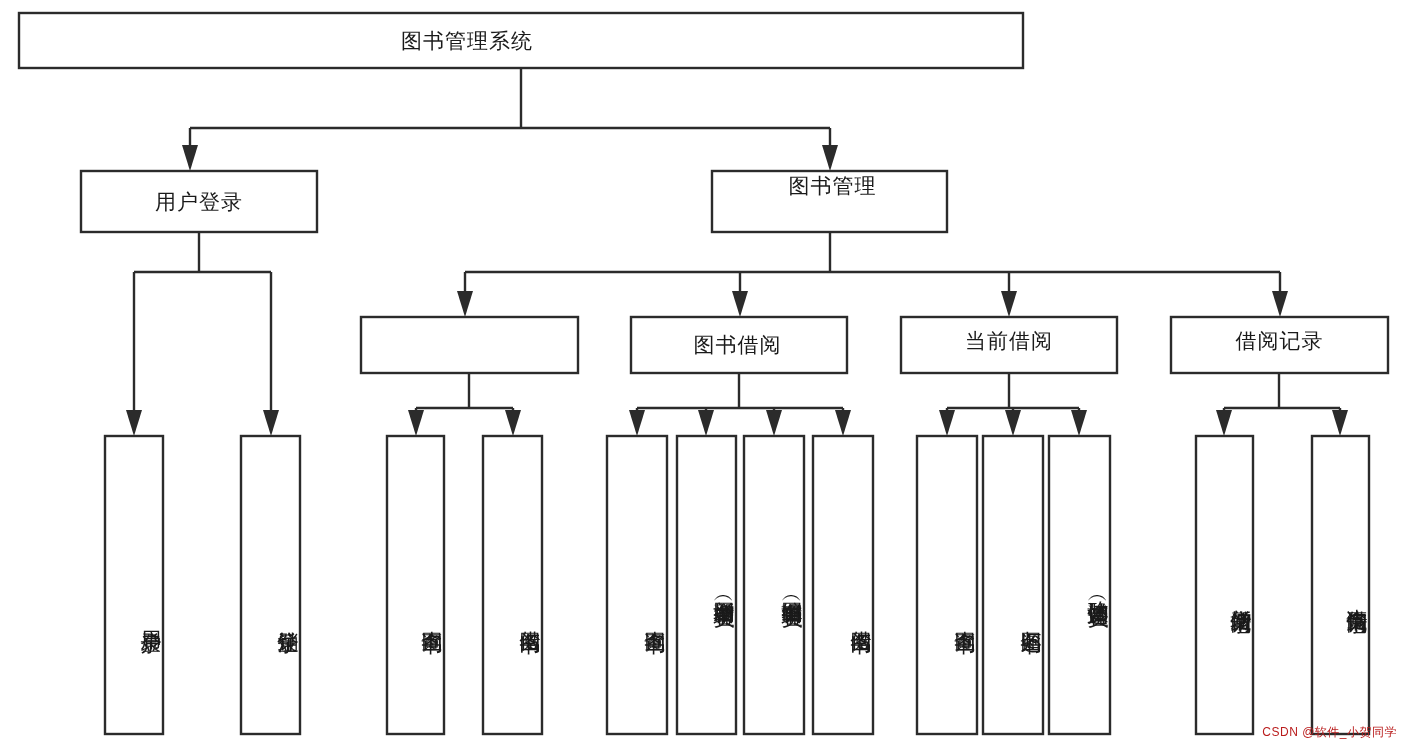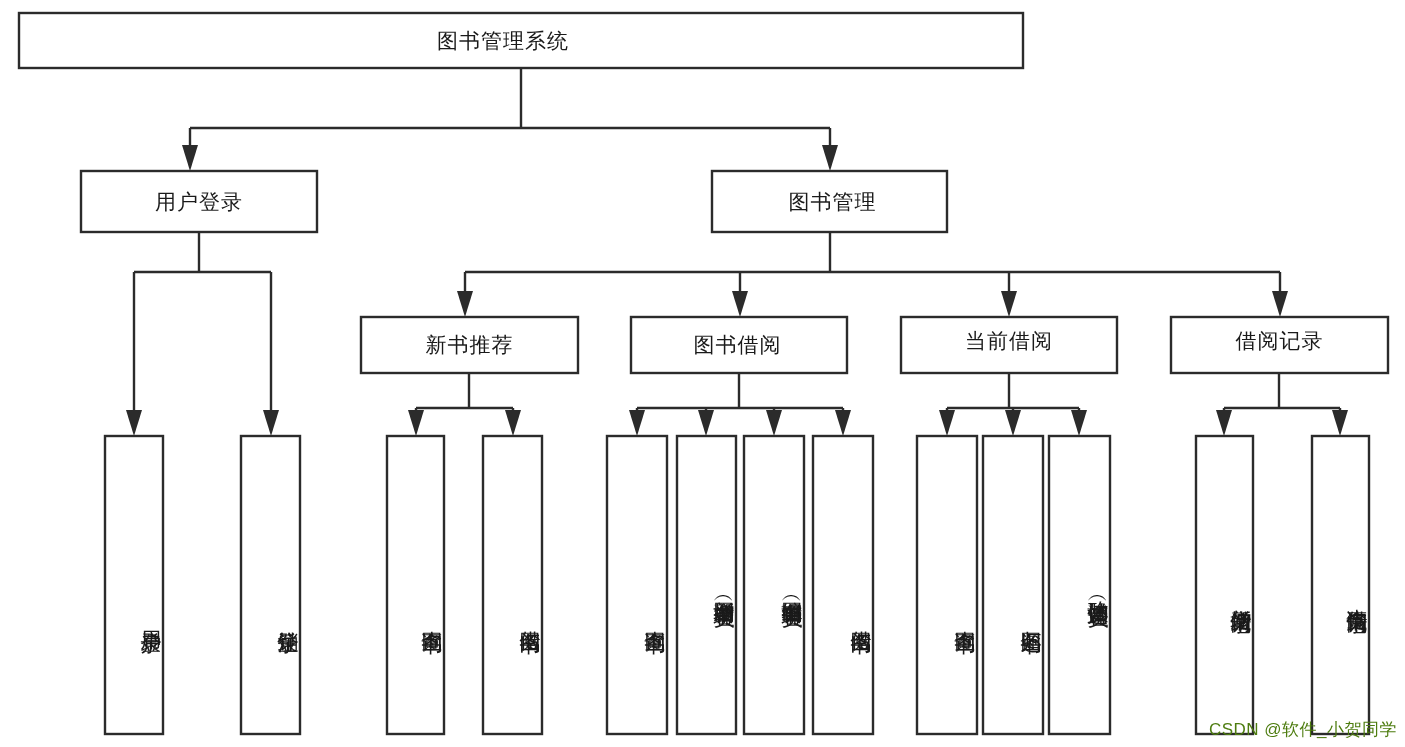--- a/index.html
+++ b/index.html
@@ -62,22 +62,22 @@
     color: #1a1a1a;
     letter-spacing: 1px;
     white-space: nowrap;
     pointer-events: none;
     font-family: "Liberation Sans", "DejaVu Sans", sans-serif;
   }
   .watermark {
     position: absolute;
     right: 8px;
     bottom: 6px;
-    font-size: 17px;
-    color: #4d7c0f;
+    font-size: 12px;
+    color: #b91c1c;
     letter-spacing: 0.5px;
     font-family: "Liberation Sans", "DejaVu Sans", sans-serif;
     pointer-events: none;
     user-select: none;
   }
 </style>
 </head>
 <body>
 
 <div id="diagram-root">
@@ -183,26 +183,25 @@
     <rect class="node-box" x="813" y="436" width="60" height="298"></rect>
 
     <rect class="node-box" x="917" y="436" width="60" height="298"></rect>
     <rect class="node-box" x="983" y="436" width="60" height="298"></rect>
     <rect class="node-box" x="1049" y="436" width="61" height="298"></rect>
 
     <rect class="node-box" x="1196" y="436" width="57" height="298"></rect>
     <rect class="node-box" x="1312" y="436" width="57" height="298"></rect>
   </svg>
 
-  <div class="hlabel-wrap" style="left:19px; top:13px; width:896px; height:55px;padding-left:36px;">图书管理系统</div>
+  <div class="hlabel-wrap" style="left:19px; top:13px; width:896px; height:55px;">图书管理系统</div>
 
   <div class="hlabel-wrap" style="left:81px; top:171px; width:236px; height:61px;">用户登录</div>
-  <div class="hlabel-wrap" style="left:712px; top:171px; width:241px; height:61px;">图书管理</div>
-
-  <div class="hlabel-wrap" style="left:361px; top:317px; width:217px; height:56px;">新书推荐</div>
+  <div class="hlabel-wrap" style="left:712px; top:155px; width:241px; height:61px;">图书管理</div>
+
   <div class="hlabel-wrap" style="left:631px; top:317px; width:213px; height:56px;">图书借阅</div>
   <div class="hlabel-wrap" style="left:901px; top:317px; width:216px; height:48px;">当前借阅</div>
   <div class="hlabel-wrap" style="left:1171px; top:317px; width:217px; height:48px;">借阅记录</div>
 
   <div class="vlabel-wrap" style="left:105px; top:497px; width:58px; height:237px;">用户登录</div>
   <div class="vlabel-wrap" style="left:241px; top:497px; width:59px; height:237px;">注销登录</div>
 
   <div class="vlabel-wrap" style="left:387px; top:497px; width:57px; height:237px;">查询图书</div>
   <div class="vlabel-wrap" style="left:483px; top:497px; width:59px; height:237px;">借阅图书</div>
 

